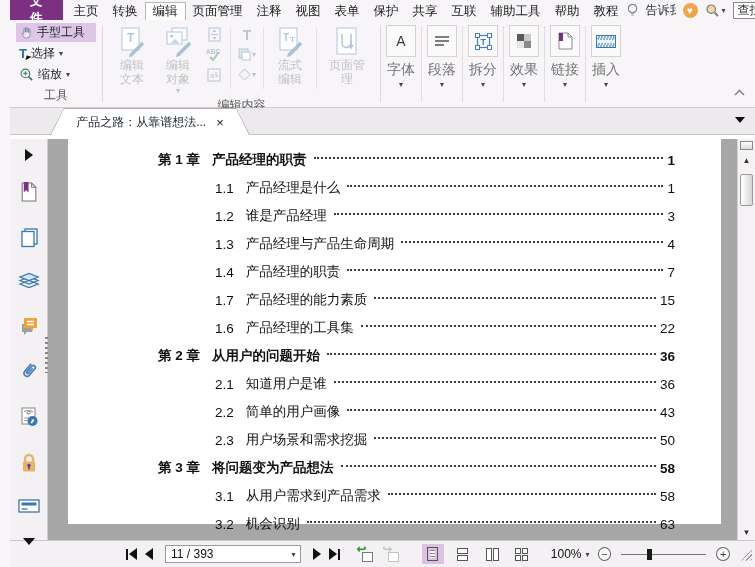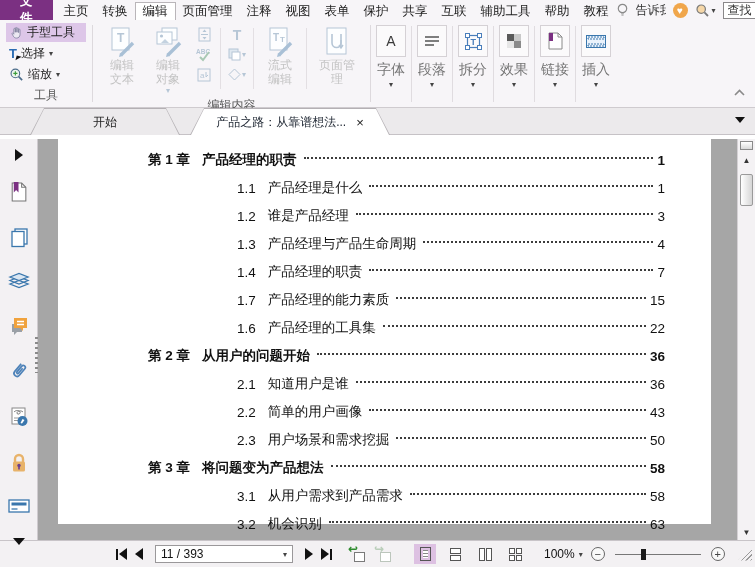--- a/index.html
+++ b/index.html
@@ -1,18 +1,18 @@
 <!DOCTYPE html>
 <html><head>
 <meta charset="utf-8">
 <style>
   * { box-sizing: border-box; margin: 0; padding: 0; }
   html,body { width:755px; height:567px; overflow:hidden; }
   body { font-family:"Liberation Sans","DejaVu Sans",sans-serif; font-size:12px; color:#222; background:#f7f5f8; }
-  .app { width:755px; height:567px; display:flex; flex-direction:column; position:relative; background:#f7f5f8; }
+  .app { width:755px; height:567px; display:flex; flex-direction:column; position:relative; background:#f7f5f8;padding-left:10px; }
 
   
   .menubar { height:20px; display:flex; align-items:stretch; background:#f7f5f8; flex:0 0 auto; }
   .file-btn { background:#7b3082; color:#fff; font-weight:bold; padding:0 20px; display:flex; align-items:center; font-size:12.5px; }
   .menu-items { display:flex; align-items:flex-end; margin-left:4px; }
   .menu-item { padding:0 7px; display:flex; align-items:center; font-size:12.5px; color:#1a1a1a; white-space:nowrap; }
   .menu-item.active { background:#fff; border:1px solid #b9b5b9; border-bottom:none; }
   .menu-right { margin-left:auto; display:flex; align-items:center; gap:7px; padding-right:2px; }
   .tellme { max-width:30px; overflow:hidden; white-space:nowrap; color:#333; }
   .heart-badge { width:15px; height:15px; border-radius:50%; background:#f0a64b; color:#fff; font-size:10px; line-height:15px; text-align:center; }
@@ -69,21 +69,21 @@
   .sb-icon { margin-bottom:24px; display:flex; align-items:center; justify-content:center; width:24px; height:22px; }
   .sb-expand { margin-bottom:20px; width:0; height:0; border-top:6px solid transparent; border-bottom:6px solid transparent; border-left:8px solid #111; }
   .sb-bottom { margin-top:auto; margin-bottom:8px; width:0; height:0; border-left:6px solid transparent; border-right:6px solid transparent; border-top:7px solid #111; }
   .splitter-dots { position:absolute; right:-1px; top:198px; width:3px; height:36px; background:repeating-linear-gradient(#8a8a8a 0 2px, transparent 2px 5px); }
 
   .docarea { flex:1 1 auto; background:#a6a6a6; position:relative; overflow:hidden; }
   .page { position:absolute; left:20px; top:0; bottom:16px; width:653px; background:#fff; }
   .toc { padding-top:7px; font-size:13.5px; color:#111; }
   .toc-row { height:28px; display:flex; align-items:center; padding-right:46px; }
   .toc-row.chapter { font-weight:bold; padding-left:90px; }
-  .toc-row.section { padding-left:147px;margin-left:32px; }
+  .toc-row.section { padding-left:147px; }
   .toc-num { margin-right:12px; white-space:nowrap; }
   .toc-title { white-space:nowrap; }
   .toc-leader { flex:1; border-bottom:2px dotted #3c3c3c; height:1px; margin:0 4px 5px 7px; }
   .toc-page { white-space:nowrap; }
 
   .scrollbar { width:18px; background:#f4f2f4; border-left:1px solid #d4d0d4; display:flex; flex-direction:column; align-items:center; flex:0 0 auto; }
   .sb-split { width:13px; height:9px; margin-top:2px; background:linear-gradient(#ffffff,#d9d9d9); border:1px solid #8a8a8a; }
   .sb-arrow { font-size:8px; color:#333; margin-top:7px; line-height:1; }
   .sb-thumb { width:13px; height:32px; margin-top:9px; background:linear-gradient(90deg,#ffffff,#d6d6d6); border:1px solid #9a9a9a; border-radius:2px; }
   .sb-arrow-dn { margin-top:auto; margin-bottom:3px; }
@@ -346,26 +346,20 @@
       <span class="caret">▾</span>
     </div>
 
     <div class="ribbon-collapse"><svg width="11" height="7" viewBox="0 0 11 7">
           <path d="M1 6l4.5-4.5L10 6" stroke="#8a8a8a" stroke-width="1.6" fill="none"></path>
         </svg></div>
   </div>
 
   <div class="tabbar">
     <div class="tabs-row">
-      <div class="tab start">
-        <div class="tab-outer"></div>
-        <div class="tab-inner">
-            <span>开始</span>
-          </div>
-      </div>
       <div class="tab doctab">
         <div class="tab-outer"></div>
         <div class="tab-inner">
           <span>产品之路：从靠谱想法...</span>
           <span class="tab-close">×</span>
         </div>
       </div>
       <div class="tablist-btn"></div>
     </div>
     <div class="tabstrip-bottom"></div>

